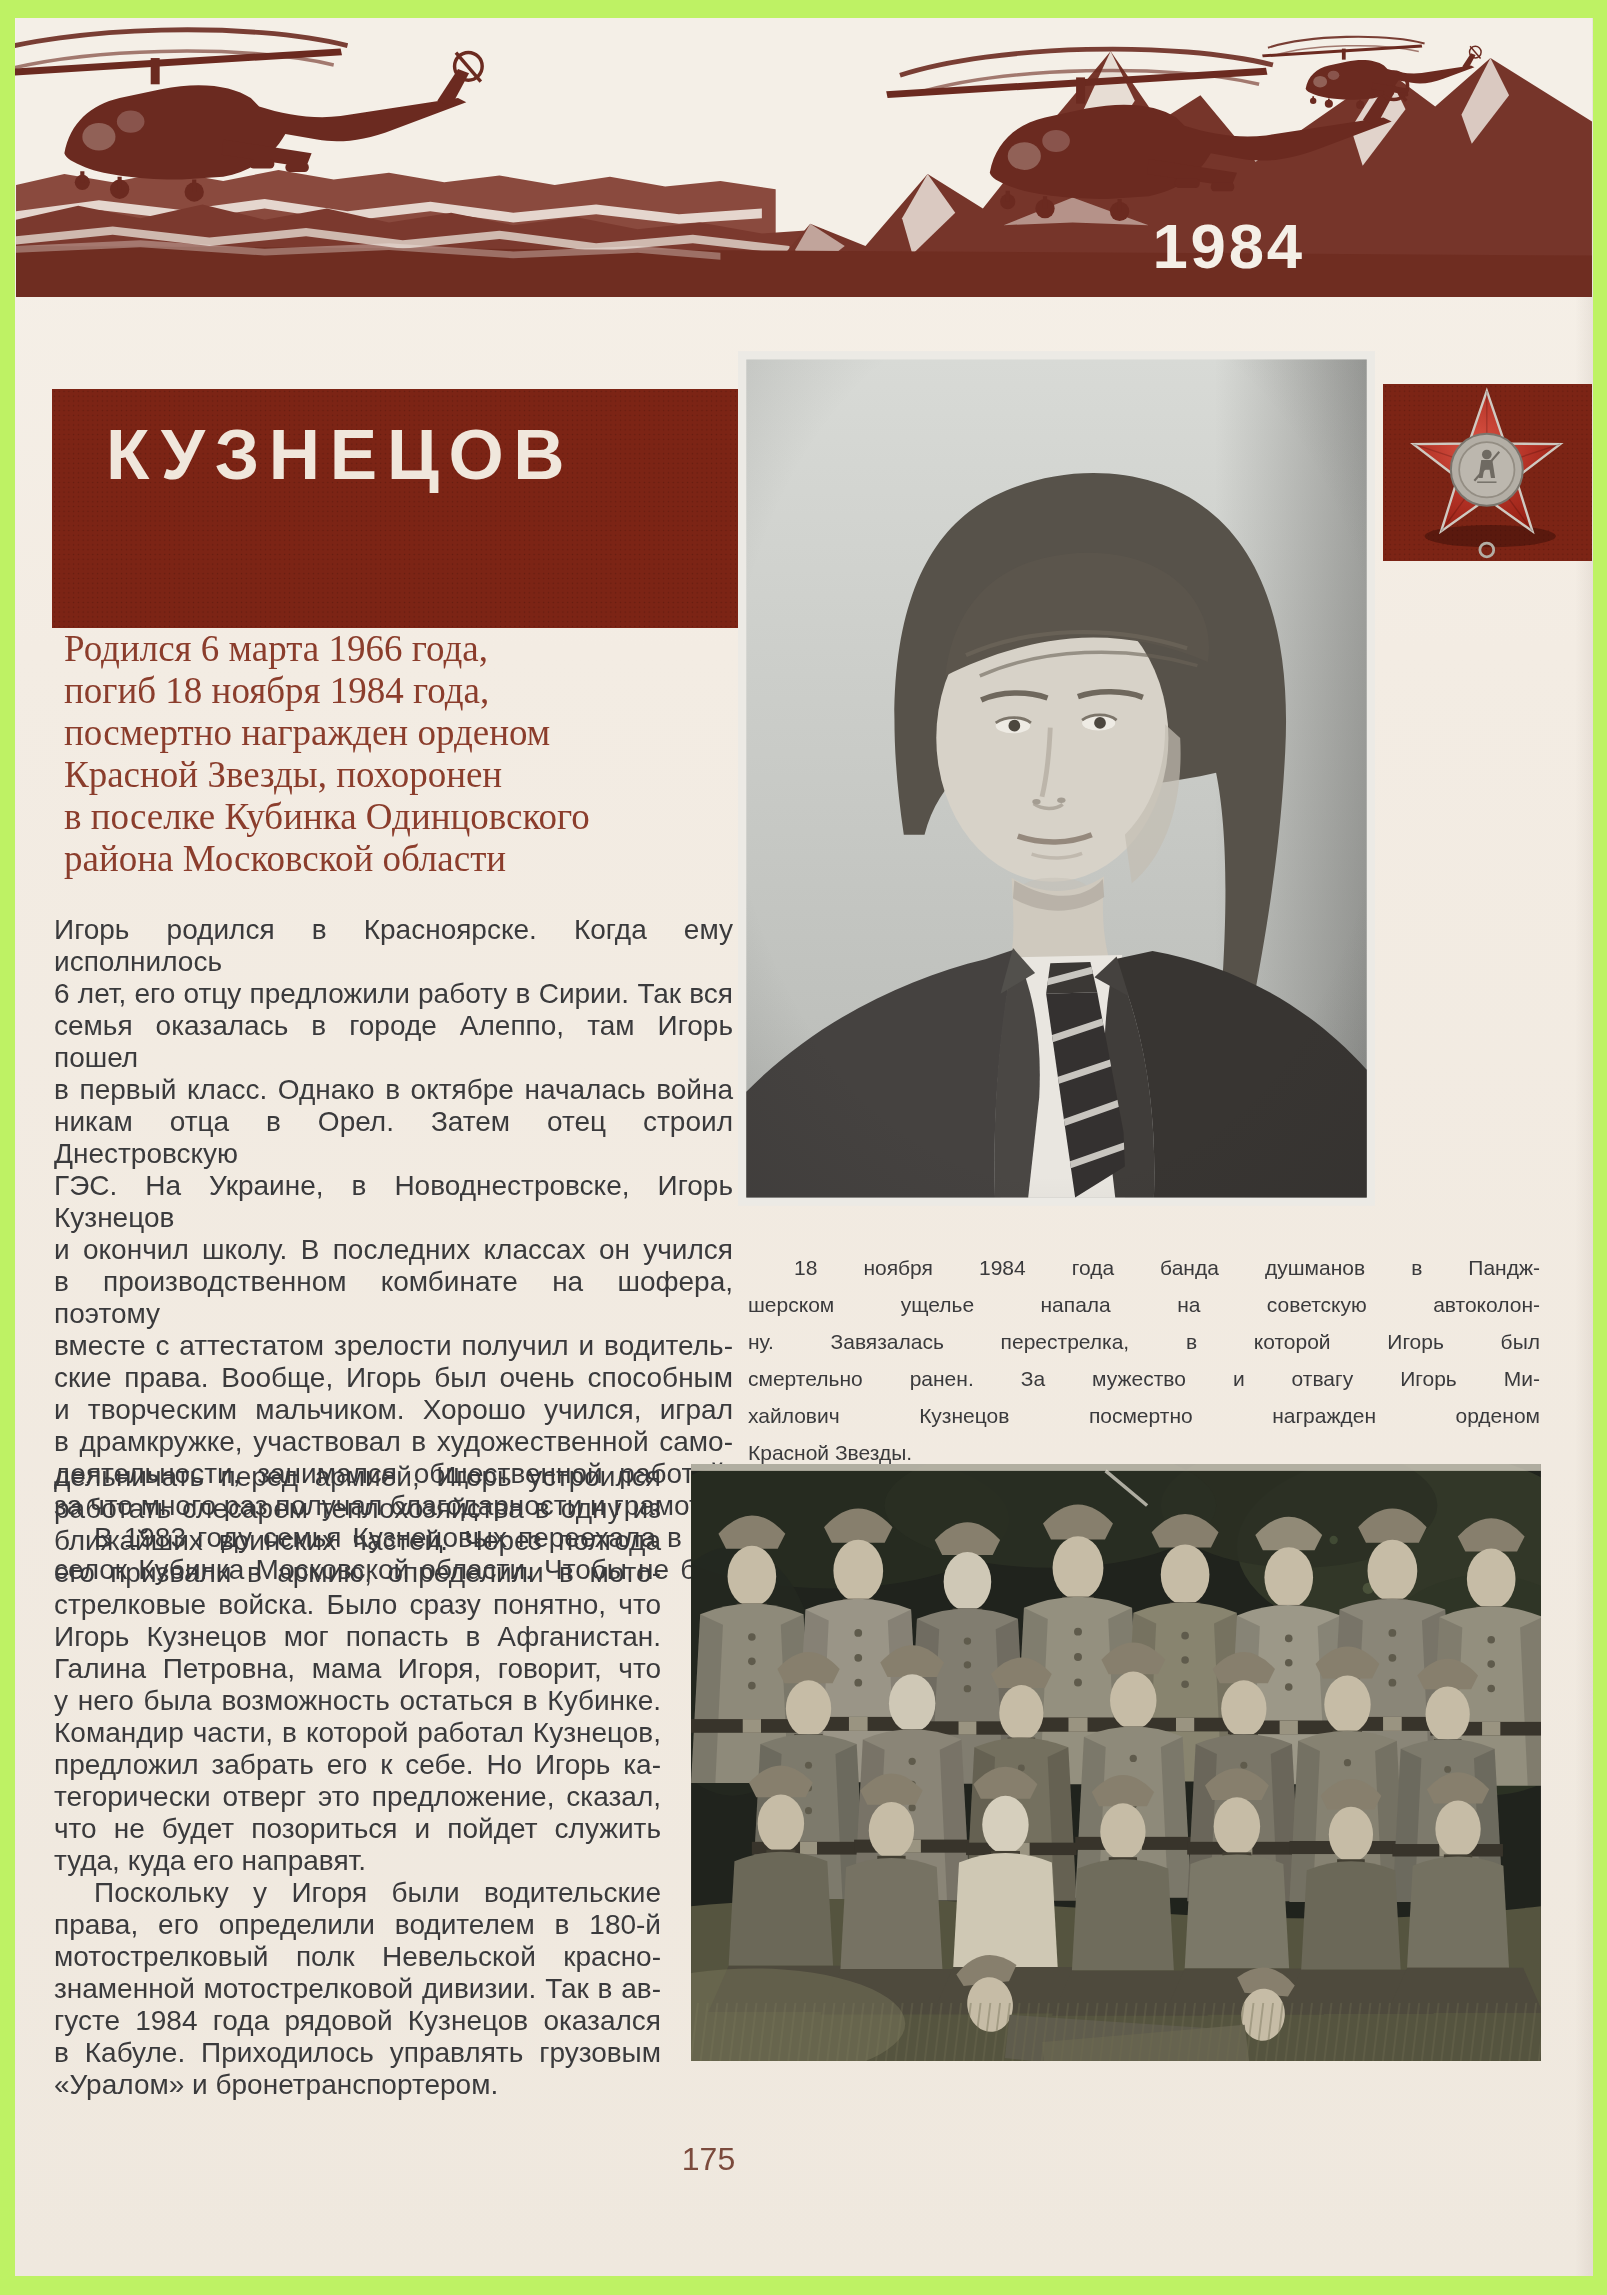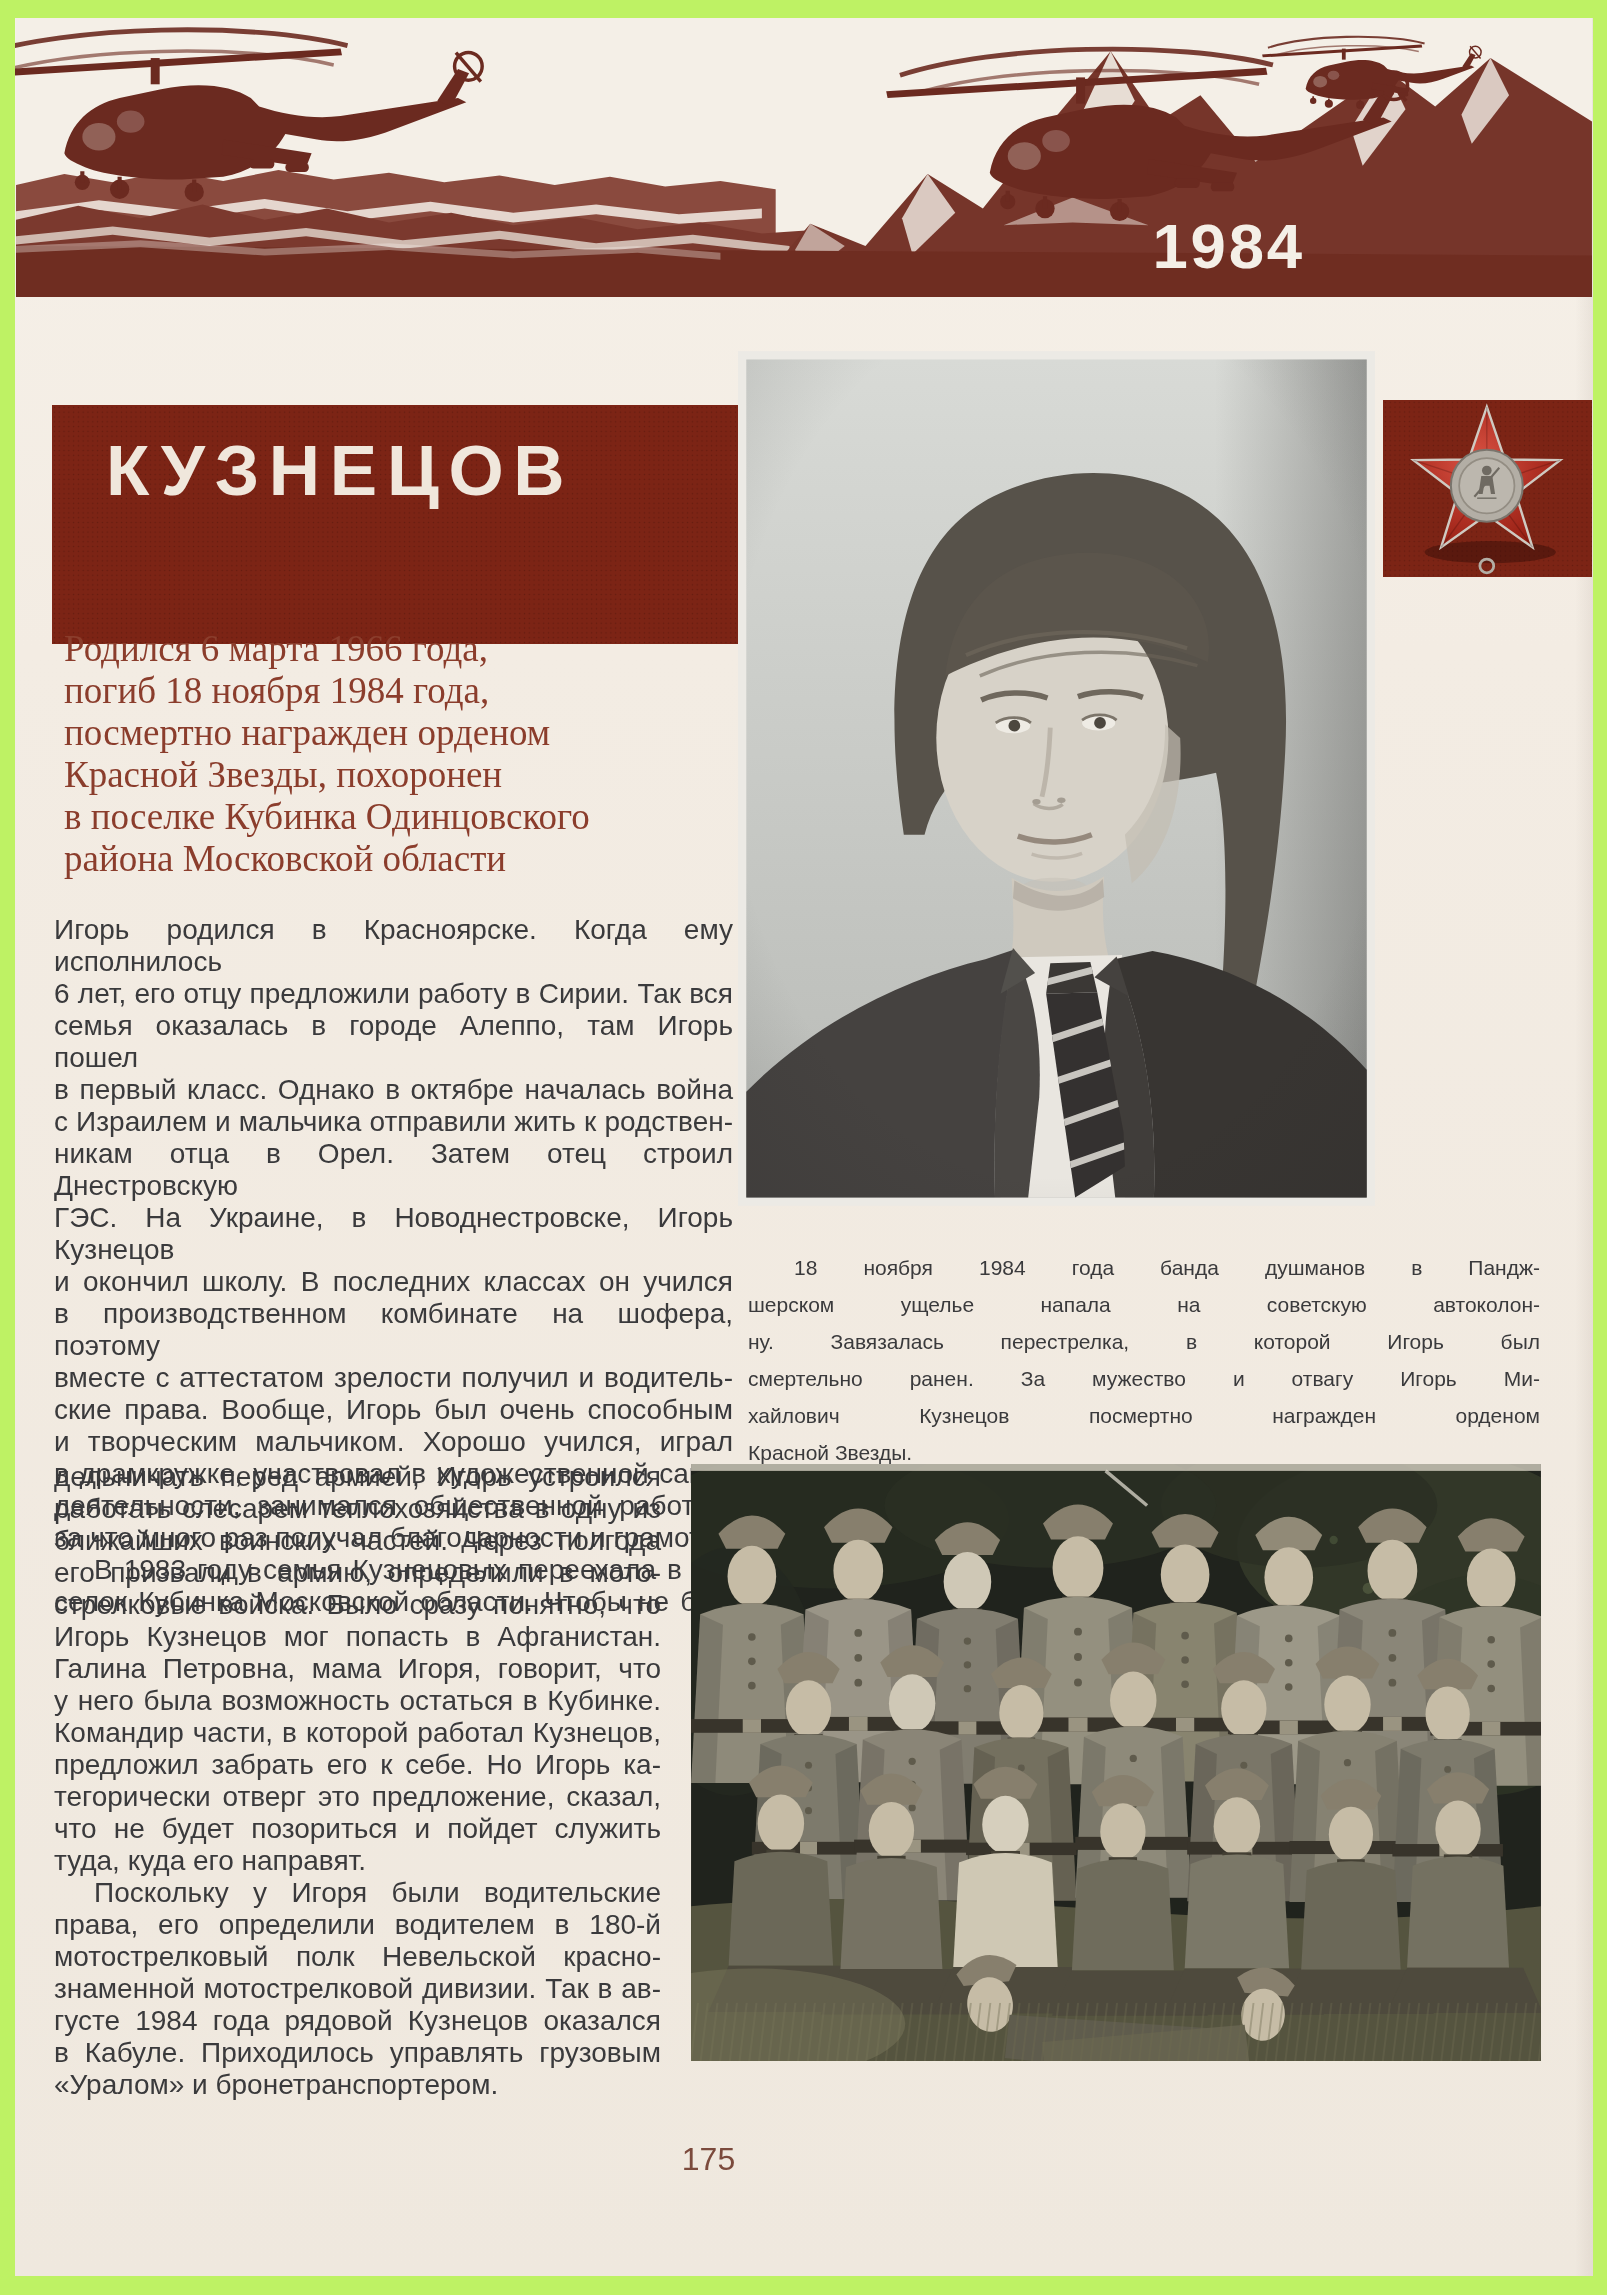--- a/index.html
+++ b/index.html
@@ -5,21 +5,21 @@
   html,body{margin:0;padding:0;background:#ffffff;}
   .sheet{position:relative;width:1608px;height:2295px;background:#bef264;overflow:hidden;
          font-family:"Liberation Sans",sans-serif;}
   .paper{position:absolute;left:15px;top:18px;width:1578px;height:2258px;
          background:linear-gradient(180deg,#f6f1e9 0%,#f3ece3 28%,#efe8de 100%);}
   .paper::after{content:"";position:absolute;right:0;top:0;width:18px;height:100%;
          background:linear-gradient(90deg,rgba(0,0,0,0),rgba(80,50,40,.07));}
   .abs{position:absolute;}
   .red{background-color:#7c2415;
        background-image:radial-gradient(rgba(25,4,2,.22) 0.8px,transparent 1px);
-       background-size:4.8px 4.8px;margin-top:16px;}
+       background-size:4.8px 4.8px;}
   .titleband{left:52px;top:389px;width:691px;height:239px;}
   .titleband .l1,.titleband .l2{position:absolute;left:54px;color:#f0e7dc;font-weight:bold;line-height:1;}
   .titleband .l1{top:30px;font-size:71px;letter-spacing:9.7px;}
   .titleband .l2{top:123px;font-size:69px;letter-spacing:3.5px;}
   .medalband{left:1383px;top:384px;width:209px;height:177px;}
   .intro{left:64px;top:628px;width:664px;font-family:"Liberation Serif",serif;
          font-size:37px;line-height:42px;color:#8b3d2c;}
   .intro .ln{text-align:left;text-align-last:left;}
   .bodytxt{color:#3a3a3c;}
   .colA{left:54px;top:914px;width:679px;font-size:28px;line-height:32px;}
@@ -179,21 +179,20 @@
       <div class="ln">Красной Звезды, похоронен</div>
       <div class="ln">в поселке Кубинка Одинцовского</div>
       <div class="ln">района Московской области</div>
     </div>
 
   <div class="abs bodytxt colA">
       <div class="ln">Игорь родился в Красноярске. Когда ему исполнилось</div>
       <div class="ln">6 лет, его отцу предложили работу в Сирии. Так вся</div>
       <div class="ln">семья оказалась в городе Алеппо, там Игорь пошел</div>
       <div class="ln">в первый класс. Однако в октябре началась война</div>
-      <div class="ln">с Израилем и мальчика отправили жить к родствен-</div>
       <div class="ln">никам отца в Орел. Затем отец строил Днестровскую</div>
       <div class="ln">ГЭС. На Украине, в Новоднестровске, Игорь Кузнецов</div>
       <div class="ln">и окончил школу. В последних классах он учился</div>
       <div class="ln">в производственном комбинате на шофера, поэтому</div>
       <div class="ln">вместе с аттестатом зрелости получил и водитель-</div>
       <div class="ln">ские права. Вообще, Игорь был очень способным</div>
       <div class="ln">и творческим мальчиком. Хорошо учился, играл</div>
       <div class="ln">в драмкружке, участвовал в художественной само-</div>
       <div class="ln">деятельности, занимался общественной работой,</div>
       <div class="ln end">за что много раз получал благодарности и грамоты.</div>

